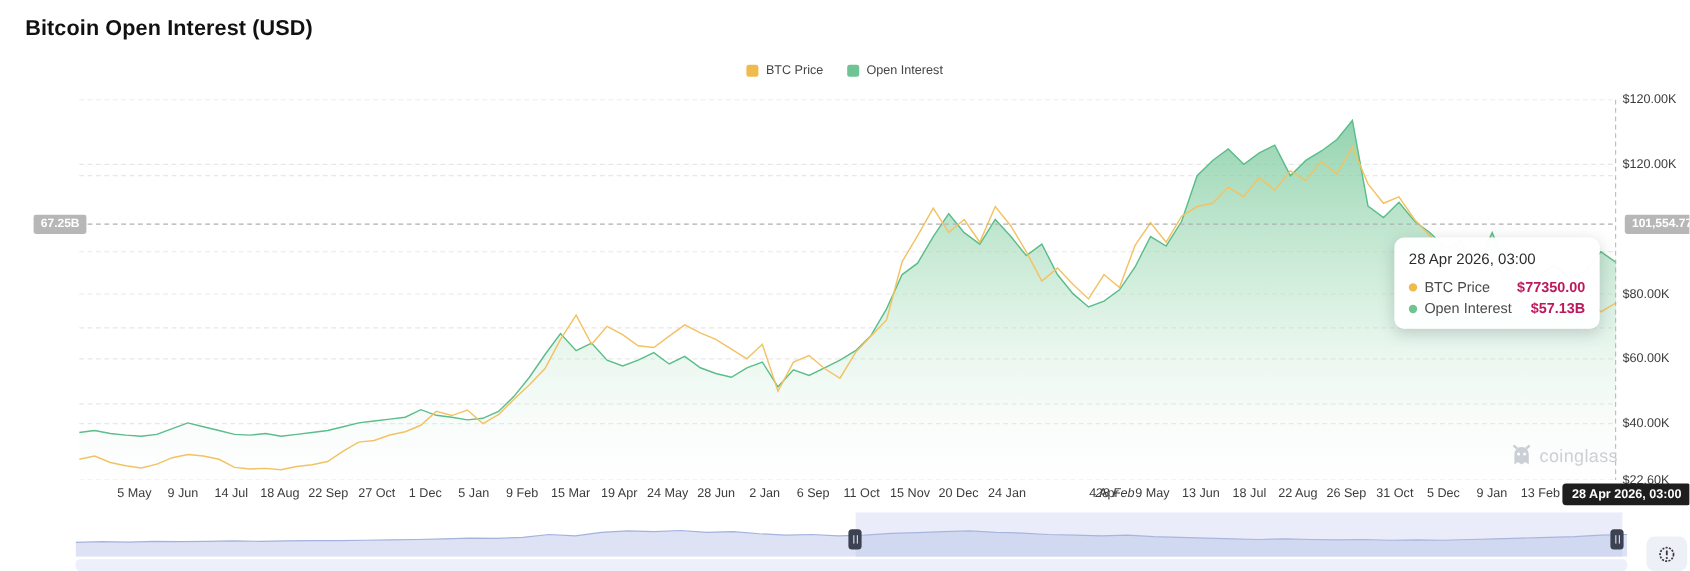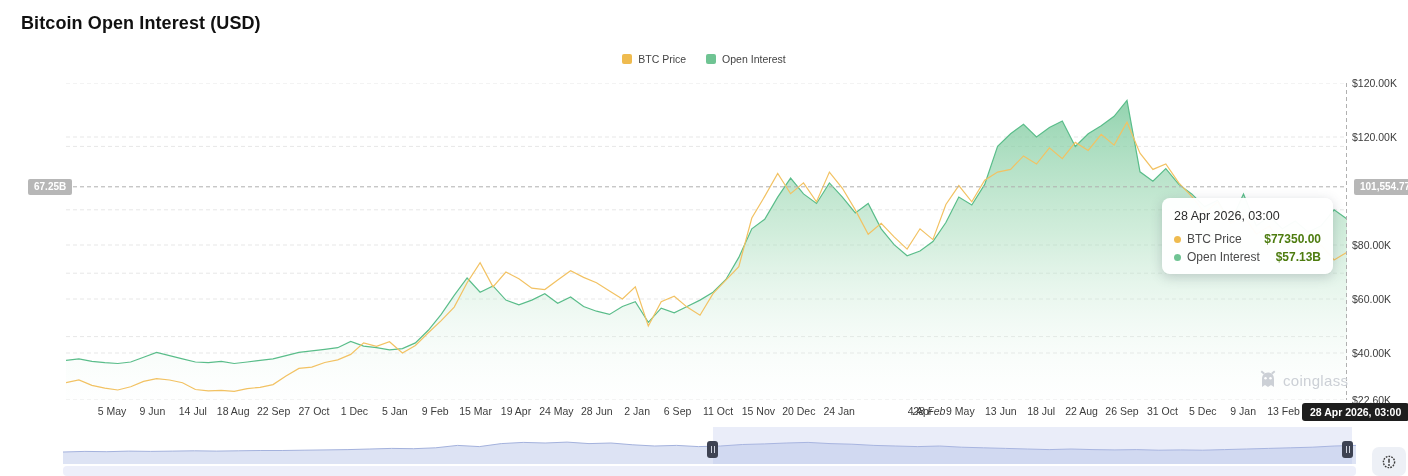--- a/index.html
+++ b/index.html
@@ -26,21 +26,21 @@
 
   .val-badge { position:absolute; background:#b7b7b7; color:#fff; font-size:10px; font-weight:700; padding:2.5px 6px; border-radius:2px; white-space:nowrap; z-index:6; }
   .date-badge { position:absolute; background:#1e1e1e; color:#fff; font-size:10.5px; font-weight:700; padding:3px 8px; border-radius:3px; white-space:nowrap; z-index:7; }
 
   .tooltip { position:absolute; left:1162px; top:198px; width:171px; background:rgba(255,255,255,0.97);
              border-radius:8px; box-shadow:0 3px 12px rgba(70,80,95,0.25); padding:11px 12px 10px 12px; z-index:8; }
   .tooltip-date { font-size:12.5px; color:#2c2c2c; margin-bottom:9px; }
   .tooltip-row { display:flex; align-items:center; gap:6px; margin-top:4px; }
   .tooltip-dot { width:7px; height:7px; border-radius:50%; flex:0 0 auto; }
   .tooltip-label { font-size:12px; color:#4a4a4a; }
-  .tooltip-value { font-size:12px; font-weight:700; color:#4d7c0f; margin-left:auto; }
+  .tooltip-value { font-size:12px; font-weight:700; color:#be185d; margin-left:auto; }
 
   .watermark { position:absolute; left:1258px; top:370px; display:flex; align-items:center; gap:5px; z-index:1; }
   .watermark-text { font-size:15px; font-weight:400; color:#ccd0d6; letter-spacing:.3px; }
 
   .nav-selected { position:absolute; left:713px; top:427px; width:639px; height:37px; background:rgba(178,189,233,0.28); z-index:2; }
   .nav-handle { position:absolute; width:11px; height:17px; top:441px; background:#3d4252; border-radius:3px; z-index:3; cursor:ew-resize; display:flex; align-items:center; justify-content:center; }
   .nav-handle span { display:block; width:4px; height:7px; border-left:1px solid #cfd3de; border-right:1px solid #cfd3de; }
   .scroll-strip { position:absolute; left:63px; top:466px; width:1293px; height:10px; background:#edeffa; border-radius:4px; }
   .clock-btn { position:absolute; left:1372px; top:447px; width:34px; height:29px; background:#edf0f6; border-radius:7px; display:flex; align-items:center; justify-content:center; cursor:pointer; z-index:4; }
 </style>

